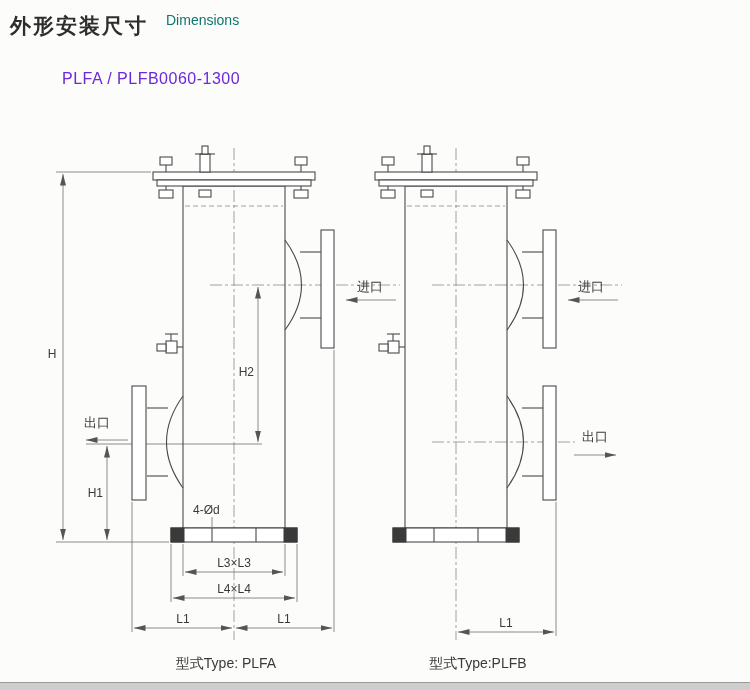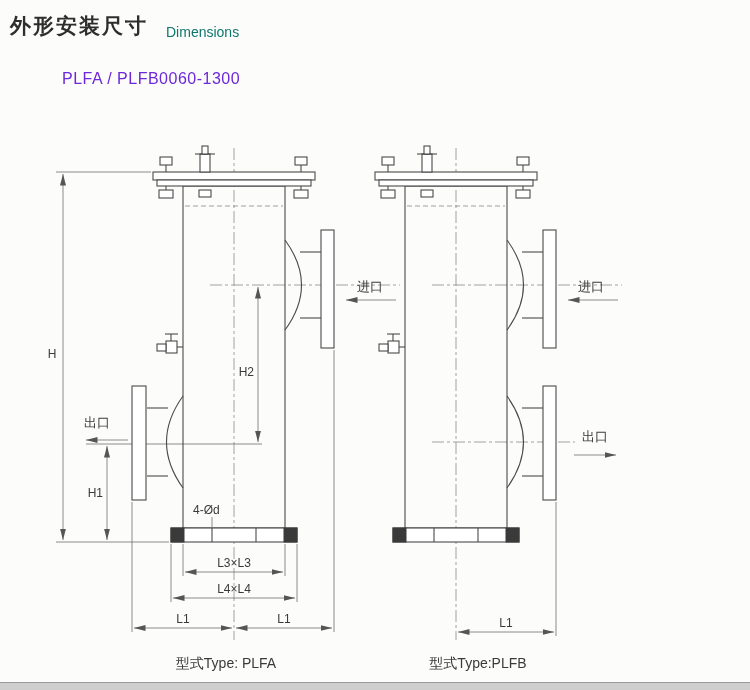--- a/index.html
+++ b/index.html
@@ -1,21 +1,21 @@
 <!DOCTYPE html>
 <html><head>
 <meta charset="utf-8">
 <style>
   html,body { margin:0; padding:0; }
   body {
     width:750px; height:690px; position:relative; overflow:hidden;
     background:#fcfcfb;
     font-family:"Liberation Sans", sans-serif;
   }
-  .header { position:absolute; top:12px; left:10px; display:flex; align-items:flex-end; gap:18px; }
+  .header { position:absolute; top:12px; left:10px; display:flex; align-items:flex-start; gap:18px; }
   .title-zh { font-size:21px; font-weight:bold; color:#2e2e2e; margin:0; letter-spacing:2px; }
   .title-en { font-size:14px; color:#0f766e; }
   .model { position:absolute; top:70px; left:62px; font-size:16px; color:#6d28d9; letter-spacing:.5px; }
   svg { position:absolute; top:0; left:0; }
   svg text { fill:#3a3a3a; font-family:"Liberation Sans", sans-serif; }
   .dim  { font-size:12px; }
   .cjk  { font-size:13px; }
   .cap  { font-size:14px; }
   .s    { stroke:#4a4a4a; stroke-width:1.1; fill:none; }
   .sf   { stroke:#4a4a4a; stroke-width:1.1; fill:#ffffff; }

